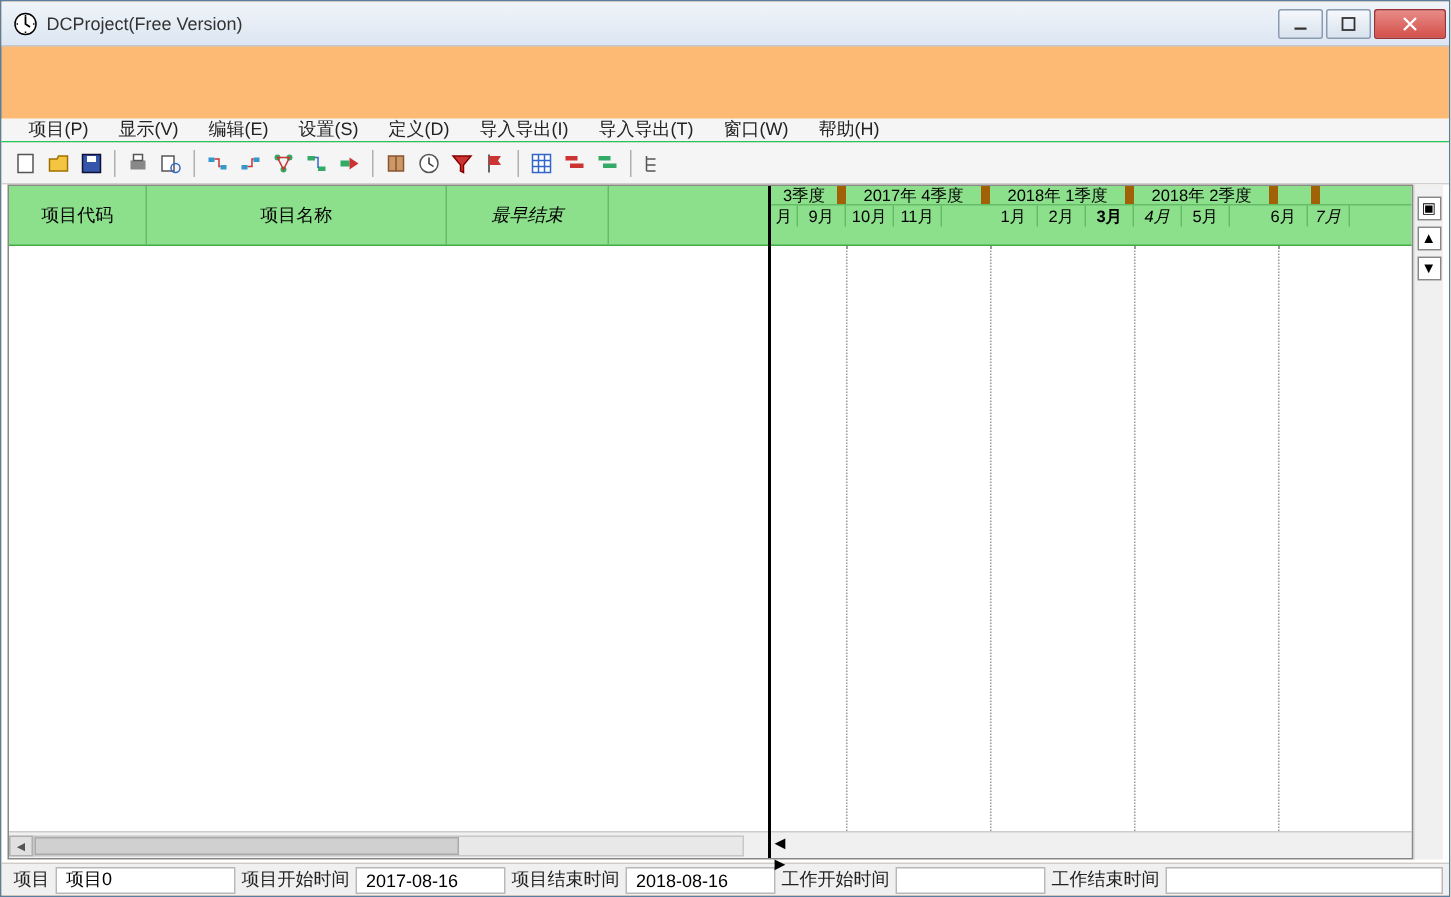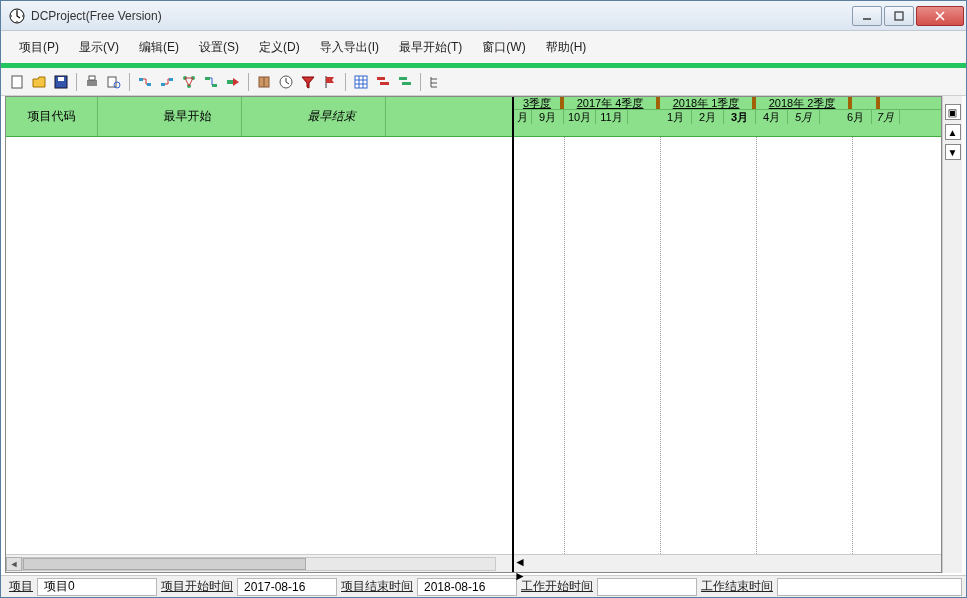--- a/index.html
+++ b/index.html
@@ -7,56 +7,56 @@
 
 .window { width: 967px; height: 598px; border: 1px solid #5a7ea0; background: #fdba74; display: flex; flex-direction: column; }
 
 .titlebar { height: 30px; background: linear-gradient(#f0f4f9, #dce6f2); display: flex; align-items: center; padding: 0 2px 0 8px; border-bottom: 1px solid #c0c8d0; }
 .titlebar .icon { width: 16px; height: 16px; margin-right: 6px; display: inline-flex; align-items: center; justify-content: center; }
 .titlebar .title { flex: 1; color: #333; }
 .titlebar .winbtns { display: flex; gap: 0; }
 .titlebar .winbtn { width: 30px; height: 20px; border: 1px solid #8a9bb0; background: linear-gradient(#f5f8fc,#d8e2ee); display: flex; align-items: center; justify-content: center; margin-left: 2px; border-radius: 2px; cursor: pointer; }
 .titlebar .winbtn.close { width: 48px; background: linear-gradient(#e78b87,#d4504a); border-color: #a03030; color: #fff; }
 
-.menubar { height: 37px; background: #f5f5f5; display: flex; align-items: center; padding: 0 8px; border-bottom: 5px solid #22c55e; }
+.menubar { height: 16px; background: #f5f5f5; display: flex; align-items: center; padding: 0 8px; border-bottom: 1px solid #22c55e; margin-top: 48px; }
 .menubar .menuitem { padding: 3px 10px; cursor: pointer; color: #222; }
 
 .toolbar { height: 28px; background: #f5f5f5; display: flex; align-items: center; padding: 0 6px; border-bottom: 1px solid #d0d0d0; gap: 2px; }
 .toolbar .tbtn { width: 20px; height: 20px; display: flex; align-items: center; justify-content: center; cursor: pointer; border: 1px solid transparent; }
 .toolbar .sep { width: 1px; height: 18px; background: #b0b0b0; margin: 0 3px; }
 
 .content { flex: 1; display: flex; border: 0; padding: 0 4px 2px 4px; background: #fff; position: relative; }
 .content-inner { flex: 1; display: flex; border: 1px solid #888; position: relative; }
 
 .leftpane { width: 508px; display: flex; flex-direction: column; border-right: 2px solid #000; }
-.leftheader { height: 40px; background: #8ce08c; display: flex; border-bottom: 1px solid #4a4; gap: 36px; }
+.leftheader { height: 40px; background: #8ce08c; display: flex; border-bottom: 1px solid #4a4; }
 .leftheader .col { border-right: 1px solid #6b6; display: flex; align-items: center; justify-content: center; color: #000; }
 .leftbody { flex: 1; background: #fff; position: relative; }
 .leftscroll { height: 18px; background: #f0f0f0; border-top: 1px solid #ccc; display: flex; align-items: center; }
 .leftscroll .track { flex: 1; margin: 0 16px; height: 14px; background: #e8e8e8; border: 1px solid #c8c8c8; position: relative; }
 .leftscroll .thumb { position: absolute; left: 0; top: 0; width: 60%; height: 100%; background: #d0d0d0; border: 1px solid #aaa; }
 .leftscroll .arrow { width: 16px; height: 14px; background: #e0e0e0; border: 1px solid #b0b0b0; display: flex; align-items: center; justify-content: center; font-size: 9px; color: #555; position: absolute; }
 
 .rightpane { flex: 1; display: flex; flex-direction: column; position: relative; }
 .rightheader { height: 40px; background: #8ce08c; border-bottom: 1px solid #4a4; display: flex; flex-direction: column; }
 .yearrow { height: 13px; display: flex; border-bottom: 1px solid #6b6; }
 .yearcell { border-right: 1px solid #6b6; display: flex; align-items: center; justify-content: center; font-size: 11px; }
 .qrow { height: 13px; display: flex; border-bottom: 1px solid #6b6; }
-.qcell { border-right: 4px solid #a16207; display: flex; align-items: center; justify-content: center; font-size: 11px; text-decoration: underline; }
+.qcell { border-right: 6px solid #a16207; display: flex; align-items: center; justify-content: center; font-size: 11px; }
 .mrow { height: 14px; display: flex; }
 .mcell { border-right: 1px solid #6b6; display: flex; align-items: center; justify-content: center; font-size: 11px; }
 .rightbody { flex: 1; background: #fff; position: relative; }
 .gridline { position: absolute; top: 0; bottom: 0; width: 0; border-left: 1px dotted #999; }
 .rightscroll { height: 18px; background: #f0f0f0; border-top: 1px solid #ccc; position: relative; }
 
 .rightsideouter { width: 20px; background: #f0f0f0; display: flex; flex-direction: column; align-items: center; gap: 4px; padding-top: 8px; border-left: 1px solid #ccc; }
 .sidebtn { width: 16px; height: 16px; background: #fff; border: 1px solid #888; cursor: pointer; display: flex; align-items: center; justify-content: center; font-size: 10px; }
 
 .statusbar { height: 22px; background: #f0f0f0; border-top: 1px solid #ccc; display: flex; align-items: center; padding: 0 4px; font-size: 12px; }
-.statusbar .slabel { padding: 0 4px; color: #222; text-decoration: underline; }
+.statusbar .slabel { padding: 0 4px; color: #222; }
 .statusbar .sfield { background: #fff; border: 1px solid #b8b8b8; padding: 1px 6px; min-width: 80px; height: 18px; display: inline-flex; align-items: center; text-align: center; }
 
 svg { display: block; }
 </style>
 </head>
 <body>
 
 <div class="window">
 
   <div class="titlebar">
@@ -87,21 +87,21 @@
     </div>
   </div>
 
   <div class="menubar" id="menubar">
       <div class="menuitem">项目(P)</div>
       <div class="menuitem">显示(V)</div>
       <div class="menuitem">编辑(E)</div>
       <div class="menuitem">设置(S)</div>
       <div class="menuitem">定义(D)</div>
       <div class="menuitem">导入导出(I)</div>
-      <div class="menuitem">最早开始(T)</div>
+      <div class="menuitem">导入导出(T)</div>
       <div class="menuitem">窗口(W)</div>
       <div class="menuitem">帮助(H)</div>
     </div>
 
   <div class="toolbar" id="toolbar">
       <div class="tbtn">
         <svg width="16" height="16">
           <rect x="3" y="2" width="10" height="12" fill="#fff" stroke="#555"></rect>
         </svg>
       </div>
@@ -221,21 +221,21 @@
         </svg>
       </div>
     </div>
 
   <div class="content">
     <div class="content-inner">
 
       <div class="leftpane">
         <div class="leftheader" id="leftheader">
             <div class="col" style="width: 92px;">项目代码</div>
-            <div class="col" style="width: 108px;">最早开始</div>
+            <div class="col" style="width: 200px;">项目名称</div>
             <div class="col" style="width: 108px; font-style: italic;">最早结束</div>
           </div>
         <div class="leftbody"></div>
         <div class="leftscroll">
           <div class="arrow" style="left:0">◄</div>
           <div class="track">
               <div class="thumb"></div>
             </div>
           <div class="arrow" style="right:0">►</div>
         </div>
@@ -252,22 +252,22 @@
             </div>
           <div class="mrow" id="mrow">
               <div class="mcell" style="width: 18px;">月</div>
               <div class="mcell" style="width: 32px;">9月</div>
               <div class="mcell" style="width: 32px;">10月</div>
               <div class="mcell" style="width: 32px;">11月</div>
               <div class="mcell" style="width: 32px; margin-top: 44px;">12月</div>
               <div class="mcell" style="width: 32px;">1月</div>
               <div class="mcell" style="width: 32px;">2月</div>
               <div class="mcell" style="width: 32px; font-weight: bold;">3月</div>
-              <div class="mcell" style="width: 32px;">4月</div>
-              <div class="mcell" style="width: 32px; font-style: italic;">5月</div>
+              <div class="mcell" style="width: 32px; font-style: italic;">4月</div>
+              <div class="mcell" style="width: 32px;">5月</div>
               <div class="mcell" style="width: 32px; margin-left: 20px;">6月</div>
               <div class="mcell" style="width: 28px; font-style: italic;">7月</div>
             </div>
         </div>
         <div class="rightbody" id="rightbody">
             <div class="gridline" style="left: 50px;"></div>
             <div class="gridline" style="left: 146px;"></div>
             <div class="gridline" style="left: 242px;"></div>
             <div class="gridline" style="left: 338px;"></div>
           </div>

